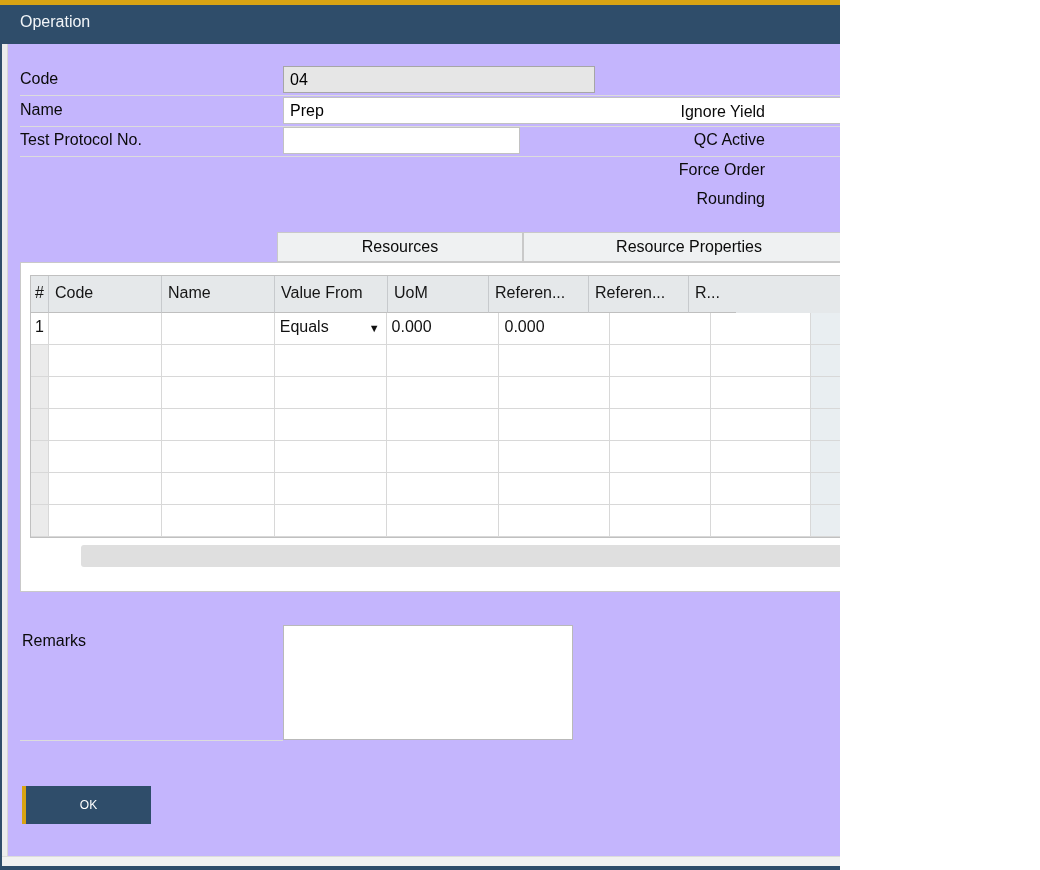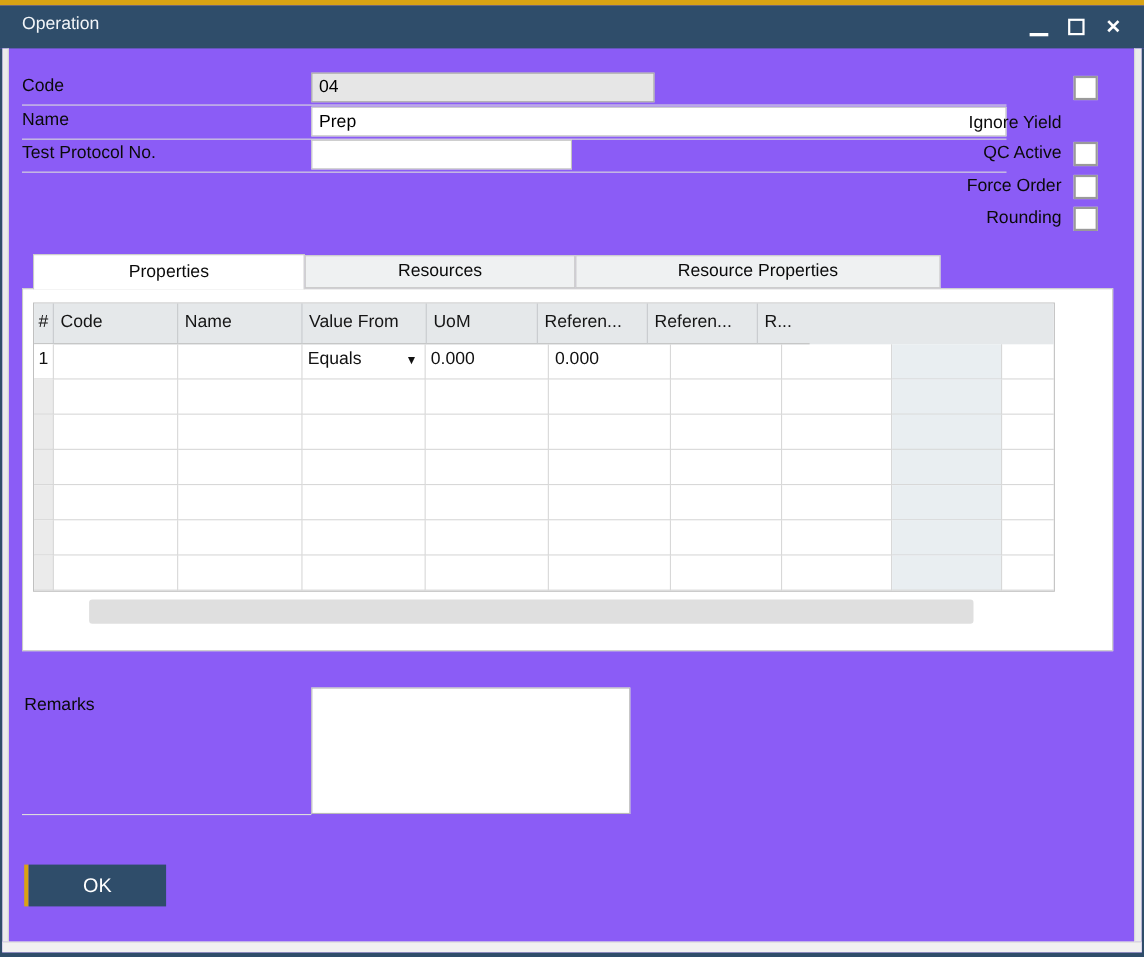--- a/index.html
+++ b/index.html
@@ -1,21 +1,21 @@
 <!DOCTYPE html>
 <html><head>
 <meta charset="utf-8">
 <style>
   * { margin:0; padding:0; box-sizing:border-box; }
   html,body { background:#ffffff; }
   body { font-family:"Liberation Sans", sans-serif; color:#111; }
 
   .window {
-    position:relative; width:1040px; height:870px;
-    background:#8b5cf6; overflow:hidden;
+    position:relative; width:840px; height:870px;
+    background:#c4b5fd; overflow:hidden;
   }
   .abs { position:absolute; }
 
   
   .top-accent { left:0; top:0; width:1040px; height:5px; background:#d9a313; }
   .titlebar { left:0; top:5px; width:1040px; height:39px; background:#2f4d6a; }
   .window-title {
     position:absolute; left:20px; top:8px; font-size:16px; color:#f2f5f8;
   }
   .winbtn { position:absolute; top:0; width:34px; height:39px; cursor:default; }
@@ -88,21 +88,21 @@
   
   .remarks-box {
     position:absolute; left:283px; top:625px; width:290px; height:115px;
     border:1px solid #b9b9b9; resize:none; font-family:"Liberation Sans", sans-serif;
     font-size:15px; padding:4px;
   }
 
   
   .fbtn {
     position:absolute; top:786px; height:38px; background:#2f4d6a; color:#fff;
-    font-size:18px; display:flex; align-items:center; justify-content:center;
+    font-size:12px; display:flex; align-items:center; justify-content:center;
     cursor:default;
   }
   .ok { left:26px; width:125px; }
   .ok-accent { left:22px; top:786px; width:4px; height:38px; background:#d9a313; }
   .cancel { left:162px; width:129px; }
 </style>
 </head>
 <body>
 
 <div class="window">
@@ -144,23 +144,20 @@
 
   <div class="cblabel" style="top:129px;">QC Active</div>
   <div class="cbox" style="top:129px;"></div>
 
   <div class="cblabel" style="top:159px;">Force Order</div>
   <div class="cbox" style="top:159px;"></div>
 
   <div class="cblabel" style="top:188px;">Rounding</div>
   <div class="cbox" style="top:188px;"></div>
 
-  <div class="tab active" style="left:30px; width:247px;">
-    <span>Properties</span>
-  </div>
   <div class="tab" style="left:277px; width:246px;">
     <span>Resources</span>
   </div>
   <div class="tab" style="left:523px; width:332px;">
     <span>Resource Properties</span>
   </div>
 
   <div class="abs panel"></div>
 
   <div class="abs ptable">

